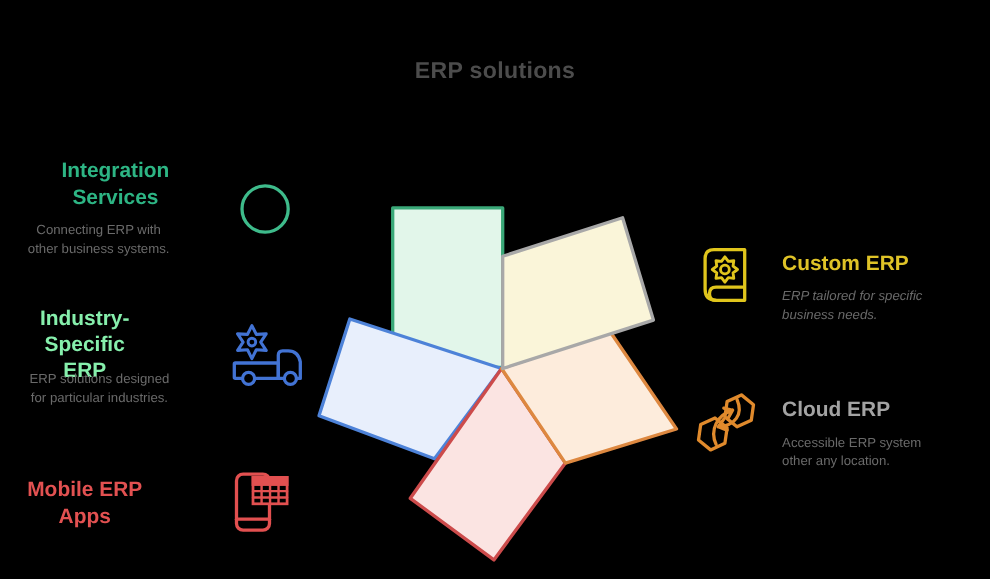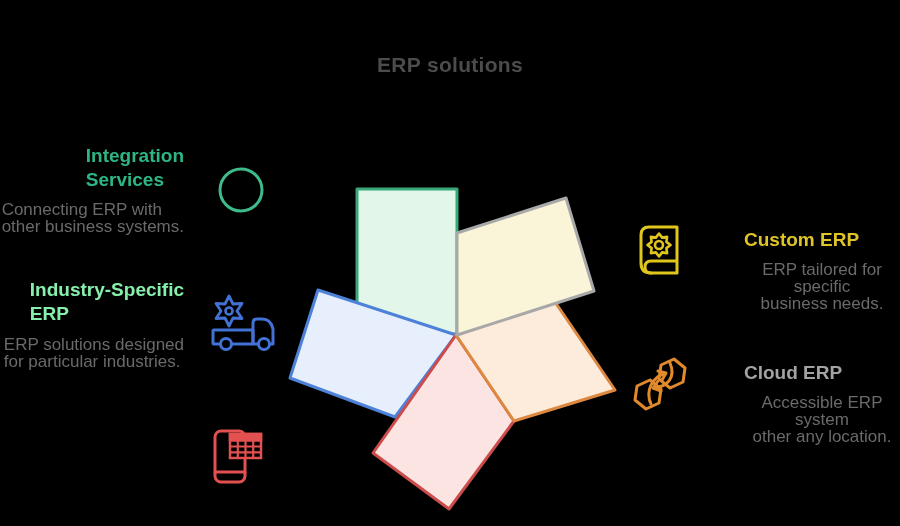--- a/index.html
+++ b/index.html
@@ -3,23 +3,23 @@
 <meta charset="utf-8">
 <style>
   html,body{margin:0;padding:0;}
   body{width:900px;height:526px;background:#000;overflow:hidden;
        font-family:"Liberation Sans","DejaVu Sans",sans-serif;}
   .canvas{position:relative;width:900px;height:526px;background:#000;}
   .title{position:absolute;top:53px;left:0;width:900px;text-align:center;
          font-size:21px;font-weight:bold;letter-spacing:.3px;}
   .heading{position:absolute;font-size:19px;font-weight:bold;line-height:24px;
            white-space:pre-line;}
-  .desc{position:absolute;font-size:17px;line-height:17px;white-space:pre-line;}
-  .left-col{right:716px;text-align:left;}
-  .right-col{left:711px;text-align:center;margin-left:33px;}
+  .desc{position:absolute;font-size:12px;line-height:17px;white-space:pre-line;}
+  .left-col{right:746px;text-align:center;}
+  .right-col{left:711px;text-align:left;}
   .icon{position:absolute;}
   svg{display:block;}
   #pinwheel{position:absolute;left:0;top:0;}
 </style>
 </head>
 <body>
 
 <div class="canvas">
 
   <svg id="pinwheel" width="900" height="526" viewBox="0 0 900 526">
@@ -50,32 +50,33 @@
     <svg width="75" height="62" viewBox="0 0 75 62" fill="none" stroke-linejoin="round" stroke-linecap="round">
       <polygon points="24,4 28,12 37,11.5 32,19 37,26.5 28,26 24,34 20,26 11,26.5 16,19 11,11.5 20,12" stroke-width="2.8" stroke="#4273d4"></polygon>
       <circle cx="24" cy="19" r="3.5" stroke-width="2.6" stroke="#4273d4"></circle>
       <rect x="8" y="38" width="40" height="14" rx="1" stroke-width="3" stroke="#4273d4"></rect>
       <path d="M48,52 V31 Q48,27 52,27 H57 Q66,27 68,37 V52 Z" stroke-width="3" stroke="#4273d4"></path>
       <circle cx="21" cy="52" r="5.5" fill="#000" stroke-width="3" stroke="#4273d4"></circle>
       <circle cx="59" cy="52" r="5.5" fill="#000" stroke-width="3" stroke="#4273d4"></circle>
     </svg>
   </div>
 
+  <div class="heading left-col" style="top: 434px; color: rgb(226, 81, 81);">Mobile ERP Apps</div>
   <div class="icon" style="left:208px;top:425px;">
     <svg width="70" height="65" viewBox="0 0 70 65" fill="none" stroke-linecap="round">
       <rect x="7" y="6" width="30" height="51" rx="6" stroke-width="3" stroke="#e25050"></rect>
       <path d="M7,47 H37" stroke-width="3" stroke="#e25050"></path>
       <rect x="22" y="9" width="31" height="24" fill="#000" stroke-width="2.5" stroke="#e25050"></rect>
       <rect x="22" y="9" width="31" height="6.5" stroke-width="2.5" stroke="#e25050" fill="#e25050"></rect>
       <path d="M29.8,15.5 V33 M37.5,15.5 V33 M45.2,15.5 V33 M22,21.5 H53 M22,27.3 H53" stroke-width="2.2" stroke="#e25050"></path>
     </svg>
   </div>
 
   <div class="heading right-col" style="top: 228px; color: rgb(223, 195, 39);">Custom ERP</div>
-  <div class="desc right-col" style="top: 261px; color: rgb(106, 106, 106);">ERP tailored for specific
+  <div class="desc right-col" style="top: 261px; color: rgb(106, 106, 106); font-style: italic;">ERP tailored for specific
 business needs.</div>
   <div class="icon" style="left:634px;top:222px;">
     <svg width="50" height="58" viewBox="0 0 50 58" fill="none" stroke-linejoin="round" stroke-linecap="round">
       <path d="M43,51 H17 Q7,51 7,41 V13 Q7,5 15,5 H43 Z" stroke-width="3" stroke="#e0c51c"></path>
       <path d="M42,39 H17 Q11,39 11,45 Q11,51 17,51" stroke-width="3" stroke="#e0c51c"></path>
       <polygon points="25,11.5 28.1,15.6 33.1,14.9 32.4,19.9 36.5,23 32.4,26.1 33.1,31.1 28.1,30.4 25,34.5 21.9,30.4 16.9,31.1 17.6,26.1 13.5,23 17.6,19.9 16.9,14.9 21.9,15.6" stroke-width="2.6" stroke="#e0c51c"></polygon>
       <circle cx="25" cy="23" r="4" stroke-width="2.6" stroke="#e0c51c"></circle>
     </svg>
   </div>
 

